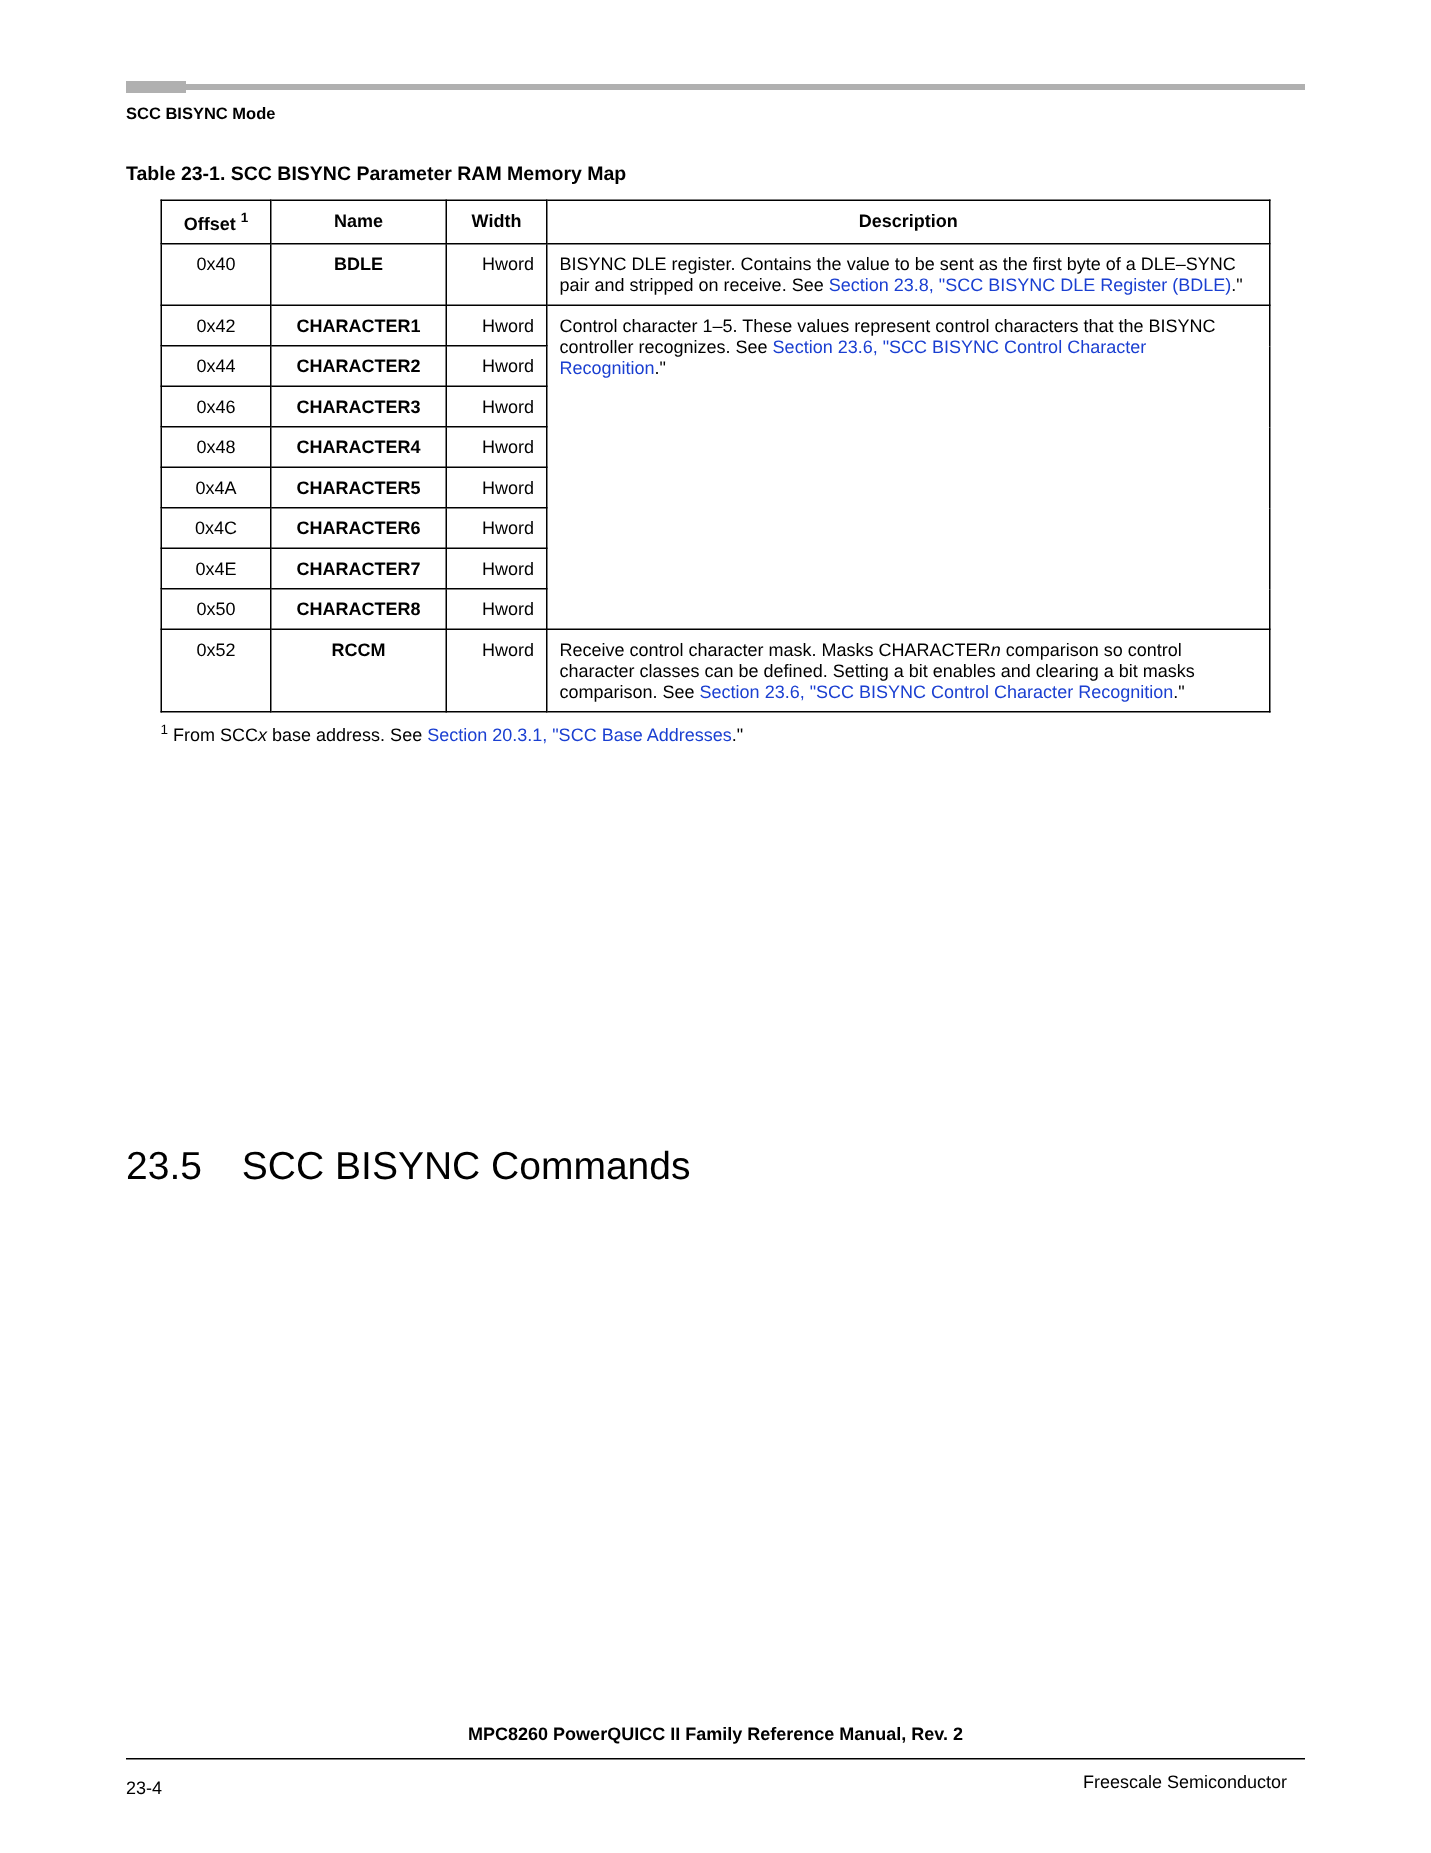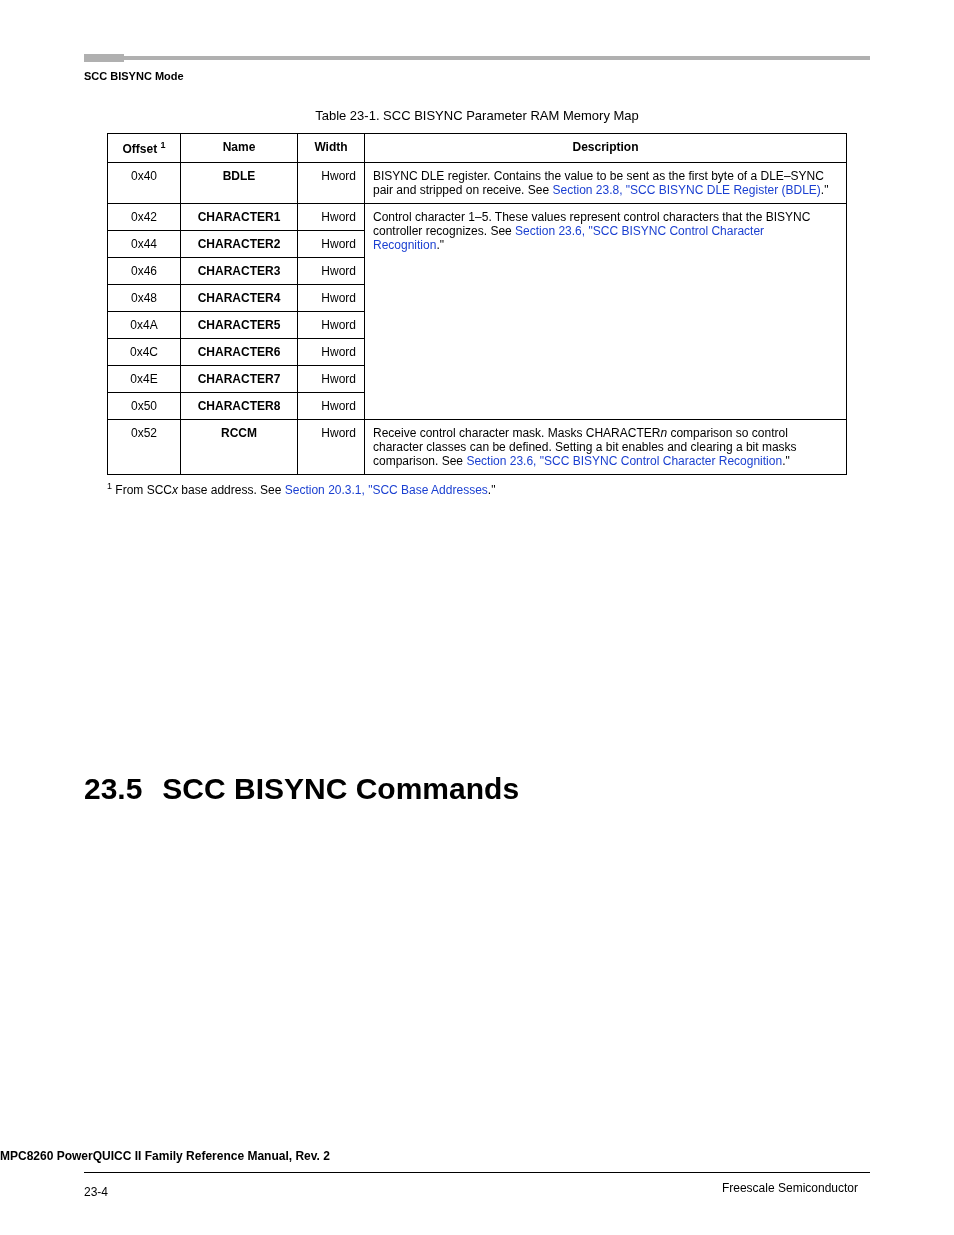--- a/index.html
+++ b/index.html
@@ -38,23 +38,23 @@
     font-weight: bold;
     text-align: center;
   }
   .content {
     position: absolute;
     top: 100px;
     left: 84px;
     right: 84px;
   }
   .table-caption {
-    text-align: center;
+    text-align: left;
     font-size: 13px;
-    font-weight: normal;
+    font-weight: bold;
     margin: 8px 0 10px 0;
   }
   table.param {
     border-collapse: collapse;
     width: 740px;
     margin: 0 auto;
     font-size: 12px;
   }
   table.param th, table.param td {
     border: 1px solid #000;
@@ -76,31 +76,30 @@
     margin: 6px auto 0 auto;
     font-size: 12px;
   }
   .footnote sup { vertical-align: super; }
   .italic { font-style: italic; }
   .section-heading {
     position: absolute;
     top: 762px;
     left: 84px;
     font-family: Arial, Helvetica, sans-serif;
-    font-size: 30px;
-    font-weight: bold;
-    margin-top: 10px;
+    font-size: 26px;
+    font-weight: normal;
   }
   .section-heading .num { display: inline-block; width: 70px; }
   .footer-title {
     position: absolute;
     bottom: 72px;
     left: 0;
     right: 0;
-    text-align: left;
+    text-align: center;
     font-size: 12px;
     font-weight: bold;
   }
   .footer-rule {
     position: absolute;
     bottom: 62px;
     left: 84px;
     right: 84px;
     height: 1px;
     background: #000;

